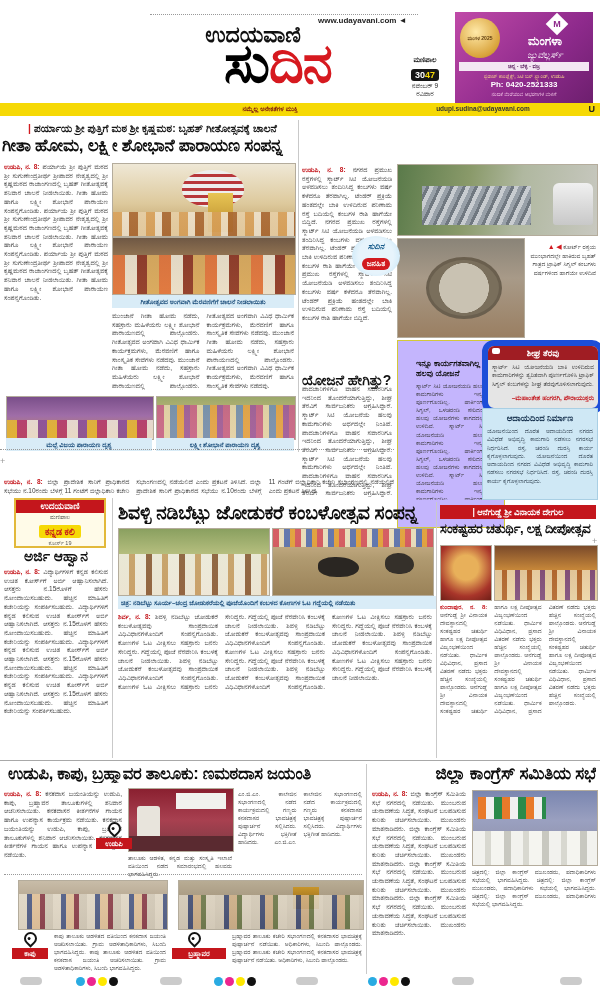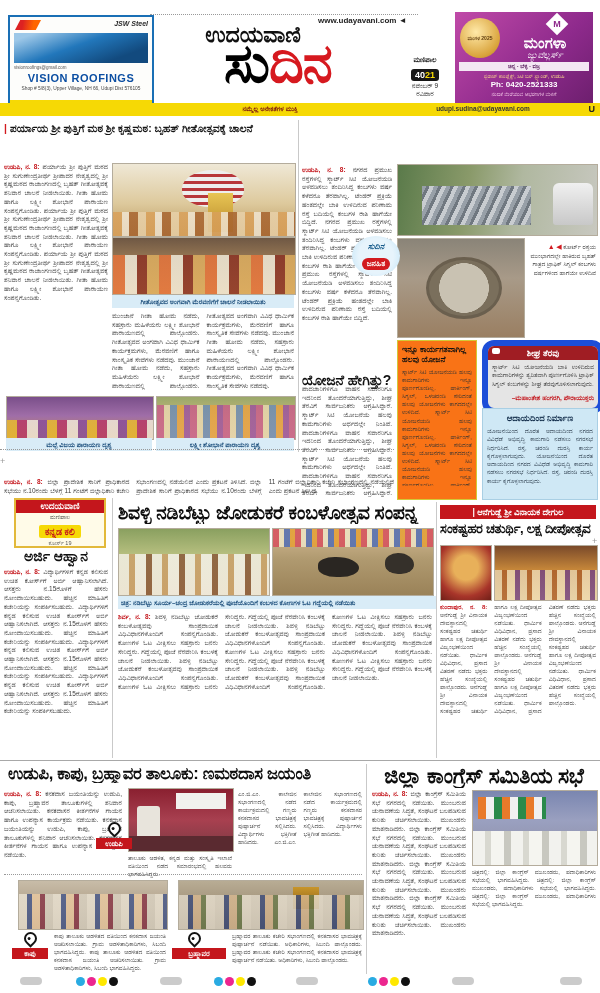--- a/index.html
+++ b/index.html
@@ -1,30 +1,30 @@
 <!DOCTYPE html>
 <html><head>
 <meta charset="utf-8">
 <style>
   html,body{margin:0;padding:0;background:#e9e9e9;font-family:"Liberation Sans",sans-serif;}
   #page{position:relative;width:600px;height:993px;margin:0 auto;background:#fff;overflow:hidden;}
   .abs{position:absolute;}
   .body{font-size:6.5px;line-height:1.34;color:#3b3b3b;text-align:justify;overflow:hidden;}
   .body .by{color:#c4161c;font-weight:bold;}
   .cap{background:#d9ecf7;color:#1d4f7c;font-size:6.5px;font-weight:bold;text-align:center;line-height:13px;height:13px;overflow:hidden;}
-  .kick{font-weight:bold;font-size:10.5px;color:#141414;white-space:nowrap;overflow:hidden;}
+  .kick{font-weight:bold;font-size:10.5px;color:#141414;white-space:nowrap;overflow:hidden;margin-left:24px;}
   .kick .bar{color:#d21a1f;font-weight:bold;margin-right:3px;}
   .hl{font-weight:bold;color:#0d0d0d;white-space:nowrap;overflow:hidden;letter-spacing:-0.3px;}
   .ph{position:absolute;overflow:hidden;border:1px solid #b4ac9c;}
   .vr{position:absolute;width:1px;background:#c9c9c9;}
   .hrdot{position:absolute;border-top:1px dotted #999;}
   .hrsol{position:absolute;border-top:1px solid #a8a8a8;}
   .cols2{column-count:2;column-gap:7px;}
   .cols3{column-count:3;column-gap:7px;}
-  .ybox{background:#f97316;border:1px solid #d3c937;padding:4px;overflow:hidden;}
+  .ybox{background:#c4b5fd;border:1px solid #d3c937;padding:18px;overflow:hidden;}
   .ybox h4{margin:0 0 3px 0;font-size:8px;color:#111;line-height:1.25;}
   .ybox .t{font-size:6px;line-height:1.35;color:#333;text-align:justify;}
   .qbox{background:#e5e5e5;border:6px solid #1d4ed8;border-radius:12px;overflow:hidden;}
   .qbox .qh{background:#a01d23;color:#fff;font-size:8.5px;font-weight:bold;text-align:center;line-height:14px;height:14px;}
   .qbox .t{font-size:6.2px;line-height:1.35;color:#333;padding:3px 4px 1px;text-align:justify;}
   .qbox .attr{font-size:6.5px;font-weight:bold;color:#c4161c;text-align:right;padding:0 4px 3px;}
   .bbox{background:#cfe8f5;border:1px solid #a9cfe4;padding:4px;overflow:hidden;}
   .bbox h4{margin:0 0 3px 0;font-size:8.5px;color:#15304d;text-align:center;}
   .bbox .t{font-size:6px;line-height:1.38;color:#2a3a4a;text-align:justify;}
   .pin{position:absolute;width:9px;height:9px;background:#fff;border:2.5px solid #141414;border-radius:50% 50% 50% 0;transform:rotate(-45deg);}
@@ -54,21 +54,21 @@
   .adL .jswmark{position:absolute;left:5px;top:3px;width:26px;height:10px;background:linear-gradient(100deg,#d22 30%,#f60 70%);clip-path:polygon(0 100%,20% 0,100% 0,80% 100%);}
   .adL .roof{position:absolute;left:4px;top:16px;width:134px;height:30px;background:linear-gradient(160deg,#9ec8e8 10%,#2277bb 45%,#124a7e 80%);}
   .adL .em{position:absolute;left:4px;top:48px;font-size:4.5px;color:#555;}
   .adL .ti{position:absolute;left:0;top:55px;width:100%;text-align:center;font-size:11px;font-weight:bold;color:#0b4ea2;letter-spacing:0.5px;}
   .adL .ad{position:absolute;left:0;top:69px;width:100%;text-align:center;font-size:4.8px;color:#444;}
   .adL .ph{position:absolute;left:0;bottom:0;width:100%;height:12px;background:#f6d905;border:none;font-size:6px;font-weight:bold;color:#222;text-align:center;line-height:12px;}
   .adR{position:absolute;left:455px;top:12px;width:138px;height:91px;background:linear-gradient(135deg,#c04aa8,#8e2a8c 60%,#6d1f6e);overflow:hidden;color:#fff;}
   .adR .gold{position:absolute;left:5px;top:6px;width:40px;height:40px;border-radius:50%;background:radial-gradient(circle at 40% 35%,#ffe9a8,#d9a33b 70%,#a8742a);color:#5e3d10;font-size:5px;font-weight:bold;text-align:center;line-height:40px;}
   .adR .dia{position:absolute;right:28px;top:4px;width:16px;height:16px;background:#fff;transform:rotate(45deg);color:#8e2a8c;font-weight:bold;}
   .adR .dia span{display:block;transform:rotate(-45deg);text-align:center;line-height:16px;font-size:9px;}
-  .adR .n1{position:absolute;right:6px;top:22px;width:84px;text-align:center;font-size:15px;font-weight:bold;}
+  .adR .n1{position:absolute;right:6px;top:22px;width:84px;text-align:center;font-size:12px;font-weight:bold;}
   .adR .n2{position:absolute;right:6px;top:38px;width:84px;text-align:center;font-size:9px;font-style:italic;}
   .adR .items{position:absolute;left:4px;top:50px;width:130px;height:9px;background:#f3e7f3;color:#5c2160;font-size:5.5px;font-weight:bold;text-align:center;line-height:9px;}
   .adR .ad2{position:absolute;left:0;top:61px;width:100%;text-align:center;font-size:5.3px;color:#ffe08a;}
   .adR .phn{position:absolute;left:0;top:68px;width:100%;text-align:center;font-size:8px;font-weight:bold;color:#fff;}
   .adR .tg2{position:absolute;left:0;top:79px;width:100%;text-align:center;font-size:5.3px;color:#ffd5f0;}
   
   .jana{position:absolute;left:352px;top:236px;width:48px;height:40px;background:radial-gradient(circle,#e7f4fc 55%,#bfe3f7);border-radius:50%;text-align:center;}
   .jana .a{font-size:8px;font-weight:bold;font-style:italic;color:#155a8a;display:block;margin-top:6px;}
   .jana .b{display:inline-block;background:#d21a1f;color:#fff;font-size:7.5px;font-weight:bold;border-radius:6px;padding:1px 5px;margin-top:1px;}
   .ann{font-size:6px;line-height:1.4;color:#333;text-align:right;}
@@ -81,42 +81,33 @@
   .kali .b4{font-size:5.5px;color:#555;line-height:8px;}
   .redbar{position:absolute;background:#c4161c;color:#fff;font-weight:bold;overflow:hidden;white-space:nowrap;}
 </style>
 </head>
 <body>
 
 <div id="page">
 
   <div class="hrdot abs" style="left:150px;top:14px;width:268px;"></div>
 
-  <div class="adL">
-    <div class="jswmark"></div>
-    <div class="jsw">JSW Steel</div>
-    <div class="roof"></div>
-    <div class="em">visionroofings@gmail.com</div>
-    <div class="ti">VISION ROOFINGS</div>
-    <div class="ad">Shop # 5/8(3), Upper Village, NH 66, Udupi Dist 576105</div>
-    <div class="ph">9535404457 | 9164872989 | 08202980226</div>
-  </div>
 
   <div class="web">
     <span>www.udayavani.com</span>
     <span>◄</span>
   </div>
   <div class="mast-top">ಉದಯವಾಣಿ</div>
   <div class="mast-main">
     <span>ಸು</span><span class="r">ದಿನ</span>
   </div>
 
   <div class="dateblk">
     <div class="pl">ಮಣಿಪಾಲ</div>
-    <div class="yr"><span class="w">40</span><span class="y">21</span></div>
+    <div class="yr"><span class="w">30</span><span class="y">47</span></div>
     <div class="dl">ನವೆಂಬರ್ 9</div>
     <div class="dl">ರವಿವಾರ</div>
   </div>
 
   <div class="adR">
     <div class="gold">ಮಂಗಳ 2025</div>
     <div class="dia">
         <span>M</span>
       </div>
     <div class="n1">ಮಂಗಳಾ</div>
@@ -129,20 +120,21 @@
 
   <div class="ystrip">
     <div class="tg">ನಮ್ಮೆಲ್ಲ ಅನೇಕತೆಗಳ ಮುಕ್ತಿ</div>
     <div class="em">udupi.sudina@udayavani.com</div>
     <div class="u">U</div>
   </div>
 
   <div class="kick abs" style="left:4px;top:122px;width:292px;">
     <span class="bar">|</span><span>ಪರ್ಯಾಯ ಶ್ರೀ ಪುತ್ತಿಗೆ ಮಠ ಶ್ರೀ ಕೃಷ್ಣಮಠ: ಬೃಹತ್ ಗೀತೋತ್ಸವಕ್ಕೆ ಚಾಲನೆ</span>
   </div>
+  <div class="hl abs" style="left:2px;top:136px;width:294px;font-size:17px;">ಗೀತಾ ಹೋಮ, ಲಕ್ಷ್ಮೀ ಶೋಭಾನೆ ಪಾರಾಯಣ ಸಂಪನ್ನ</div>
 
   <div class="body abs" style="left:4px;top:163px;width:104px;height:229px;">
     <span class="by">ಉಡುಪಿ, ನ. 8:</span>
     <span>ಪರ್ಯಾಯ ಶ್ರೀ ಪುತ್ತಿಗೆ ಮಠದ ಶ್ರೀ ಸುಗುಣೇಂದ್ರತೀರ್ಥ ಶ್ರೀಪಾದರ ನೇತೃತ್ವದಲ್ಲಿ ಶ್ರೀ ಕೃಷ್ಣಮಠದ ರಾಜಾಂಗಣದಲ್ಲಿ ಬೃಹತ್ ಗೀತೋತ್ಸವಕ್ಕೆ ಶನಿವಾರ ಚಾಲನೆ ನೀಡಲಾಯಿತು. ಗೀತಾ ಹೋಮ ಹಾಗೂ ಲಕ್ಷ್ಮೀ ಶೋಭಾನೆ ಪಾರಾಯಣ ಸಂಪನ್ನಗೊಂಡಿತು. ಪರ್ಯಾಯ ಶ್ರೀ ಪುತ್ತಿಗೆ ಮಠದ ಶ್ರೀ ಸುಗುಣೇಂದ್ರತೀರ್ಥ ಶ್ರೀಪಾದರ ನೇತೃತ್ವದಲ್ಲಿ ಶ್ರೀ ಕೃಷ್ಣಮಠದ ರಾಜಾಂಗಣದಲ್ಲಿ ಬೃಹತ್ ಗೀತೋತ್ಸವಕ್ಕೆ ಶನಿವಾರ ಚಾಲನೆ ನೀಡಲಾಯಿತು. ಗೀತಾ ಹೋಮ ಹಾಗೂ ಲಕ್ಷ್ಮೀ ಶೋಭಾನೆ ಪಾರಾಯಣ ಸಂಪನ್ನಗೊಂಡಿತು. ಪರ್ಯಾಯ ಶ್ರೀ ಪುತ್ತಿಗೆ ಮಠದ ಶ್ರೀ ಸುಗುಣೇಂದ್ರತೀರ್ಥ ಶ್ರೀಪಾದರ ನೇತೃತ್ವದಲ್ಲಿ ಶ್ರೀ ಕೃಷ್ಣಮಠದ ರಾಜಾಂಗಣದಲ್ಲಿ ಬೃಹತ್ ಗೀತೋತ್ಸವಕ್ಕೆ ಶನಿವಾರ ಚಾಲನೆ ನೀಡಲಾಯಿತು. ಗೀತಾ ಹೋಮ ಹಾಗೂ ಲಕ್ಷ್ಮೀ ಶೋಭಾನೆ ಪಾರಾಯಣ ಸಂಪನ್ನಗೊಂಡಿತು.</span>
   </div>
 
   <div class="ph" style="left:112px;top:163px;width:182px;height:72px;background:linear-gradient(180deg,#efe8d6,#ddc99c 55%,#b9975e);">
     <div style="position:absolute;left:38%;top:8%;width:34%;height:52%;border-radius:50% 50% 45% 45%;background:repeating-linear-gradient(180deg,#eee 0 4px,#b8373b 4px 7px);"></div>
     <div style="position:absolute;left:52%;top:40%;width:14%;height:55%;background:linear-gradient(180deg,#e8c554,#b8892c);"></div>
     <div style="position:absolute;left:0;bottom:0;width:100%;height:34%;background:repeating-linear-gradient(90deg,#d9a05a 0 9px,#f0e4d0 9px 16px,#a8642f 16px 25px,#e8d0a8 25px 33px);opacity:.85;"></div>
@@ -305,21 +297,21 @@
     <div style="position:absolute;left:0;bottom:0;width:100%;height:70%;background:repeating-linear-gradient(90deg,#e0d8c8 0 9px,#3a4a7a 9px 14px,#d8b890 14px 22px,#6a7a4a 22px 27px,#e8e0d0 27px 36px);opacity:.8;"></div>
   </div>
   <div class="pin" style="left:188px;top:932px;">
       <i></i>
     </div>
   <div class="loclab" style="left:172px;top:948px;width:54px;">ಬ್ರಹ್ಮಾವರ</div>
   <div class="body abs" style="left:232px;top:932px;width:130px;height:42px;font-size:6px;">
     <span>ಬ್ರಹ್ಮಾವರ ತಾಲೂಕು ಕಚೇರಿ ಸಭಾಂಗಣದಲ್ಲಿ ಕನಕದಾಸರ ಭಾವಚಿತ್ರಕ್ಕೆ ಪುಷ್ಪಾರ್ಚನೆ ನಡೆಯಿತು. ಅಧಿಕಾರಿಗಳು, ಸಿಬಂದಿ ಪಾಲ್ಗೊಂಡರು. ಬ್ರಹ್ಮಾವರ ತಾಲೂಕು ಕಚೇರಿ ಸಭಾಂಗಣದಲ್ಲಿ ಕನಕದಾಸರ ಭಾವಚಿತ್ರಕ್ಕೆ ಪುಷ್ಪಾರ್ಚನೆ ನಡೆಯಿತು. ಅಧಿಕಾರಿಗಳು, ಸಿಬಂದಿ ಪಾಲ್ಗೊಂಡರು.</span>
   </div>
 
-  <div class="hl abs" style="left:372px;top:764px;width:224px;font-size:21px;text-align:center;">ಜಿಲ್ಲಾ ಕಾಂಗ್ರೆಸ್ ಸಮಿತಿಯ ಸಭೆ</div>
+  <div class="hl abs" style="left:372px;top:764px;width:224px;font-size:17px;text-align:right;">ಜಿಲ್ಲಾ ಕಾಂಗ್ರೆಸ್ ಸಮಿತಿಯ ಸಭೆ</div>
   <div class="body abs" style="left:372px;top:790px;width:94px;height:182px;">
     <span class="by">ಉಡುಪಿ, ನ. 8:</span>
     <span>ಜಿಲ್ಲಾ ಕಾಂಗ್ರೆಸ್ ಸಮಿತಿಯ ಸಭೆ ನಗರದಲ್ಲಿ ನಡೆಯಿತು. ಮುಂಬರುವ ಚುನಾವಣೆಯ ಸಿದ್ಧತೆ, ಸಂಘಟನೆ ಬಲಪಡಿಸುವ ಕುರಿತು ಚರ್ಚಿಸಲಾಯಿತು. ಮುಖಂಡರು ಮಾತನಾಡಿದರು. ಜಿಲ್ಲಾ ಕಾಂಗ್ರೆಸ್ ಸಮಿತಿಯ ಸಭೆ ನಗರದಲ್ಲಿ ನಡೆಯಿತು. ಮುಂಬರುವ ಚುನಾವಣೆಯ ಸಿದ್ಧತೆ, ಸಂಘಟನೆ ಬಲಪಡಿಸುವ ಕುರಿತು ಚರ್ಚಿಸಲಾಯಿತು. ಮುಖಂಡರು ಮಾತನಾಡಿದರು. ಜಿಲ್ಲಾ ಕಾಂಗ್ರೆಸ್ ಸಮಿತಿಯ ಸಭೆ ನಗರದಲ್ಲಿ ನಡೆಯಿತು. ಮುಂಬರುವ ಚುನಾವಣೆಯ ಸಿದ್ಧತೆ, ಸಂಘಟನೆ ಬಲಪಡಿಸುವ ಕುರಿತು ಚರ್ಚಿಸಲಾಯಿತು. ಮುಖಂಡರು ಮಾತನಾಡಿದರು. ಜಿಲ್ಲಾ ಕಾಂಗ್ರೆಸ್ ಸಮಿತಿಯ ಸಭೆ ನಗರದಲ್ಲಿ ನಡೆಯಿತು. ಮುಂಬರುವ ಚುನಾವಣೆಯ ಸಿದ್ಧತೆ, ಸಂಘಟನೆ ಬಲಪಡಿಸುವ ಕುರಿತು ಚರ್ಚಿಸಲಾಯಿತು. ಮುಖಂಡರು ಮಾತನಾಡಿದರು.</span>
   </div>
   <div class="ph" style="left:472px;top:790px;width:124px;height:74px;background:linear-gradient(180deg,#7a86b0,#9aa0c0 40%,#8a8aa0);">
     <div style="position:absolute;left:4%;top:8%;width:55%;height:30%;background:repeating-linear-gradient(90deg,#e87a2a 0 8px,#f0f0f0 8px 16px,#2a8a4a 16px 24px);"></div>
     <div style="position:absolute;left:0;bottom:0;width:100%;height:46%;background:repeating-linear-gradient(90deg,#f2f2ee 0 12px,#d8d8d0 12px 18px,#f5f5f0 18px 31px,#c8c8c0 31px 38px);"></div>
   </div>
   <div class="capname abs" style="left:472px;top:868px;width:124px;height:104px;">
     <span>ಚಿತ್ರದಲ್ಲಿ: ಜಿಲ್ಲಾ ಕಾಂಗ್ರೆಸ್ ಮುಖಂಡರು, ಪದಾಧಿಕಾರಿಗಳು ಸಭೆಯಲ್ಲಿ ಭಾಗವಹಿಸಿದ್ದರು. ಚಿತ್ರದಲ್ಲಿ: ಜಿಲ್ಲಾ ಕಾಂಗ್ರೆಸ್ ಮುಖಂಡರು, ಪದಾಧಿಕಾರಿಗಳು ಸಭೆಯಲ್ಲಿ ಭಾಗವಹಿಸಿದ್ದರು. ಚಿತ್ರದಲ್ಲಿ: ಜಿಲ್ಲಾ ಕಾಂಗ್ರೆಸ್ ಮುಖಂಡರು, ಪದಾಧಿಕಾರಿಗಳು ಸಭೆಯಲ್ಲಿ ಭಾಗವಹಿಸಿದ್ದರು.</span>

